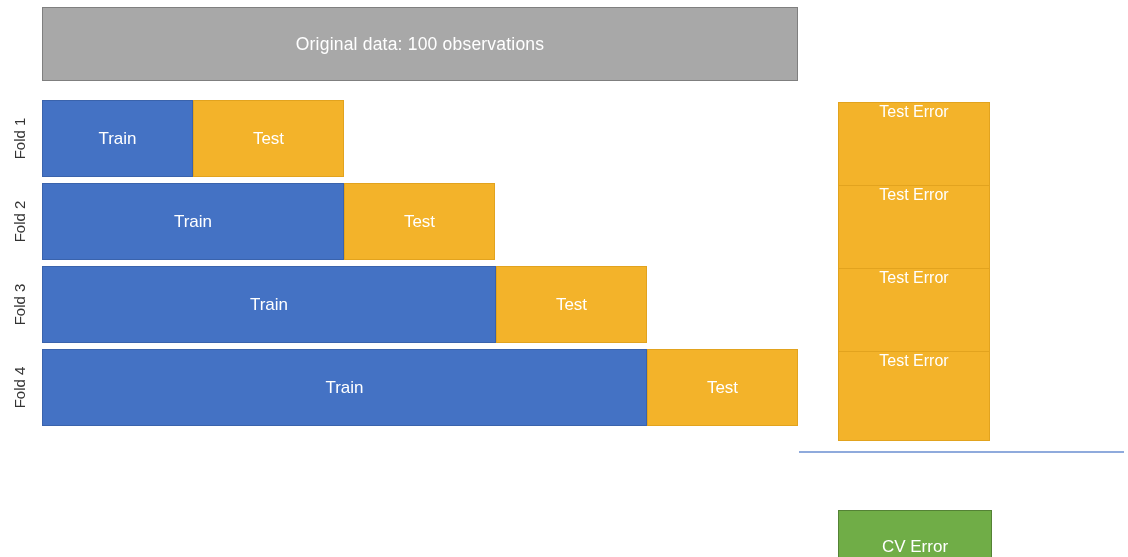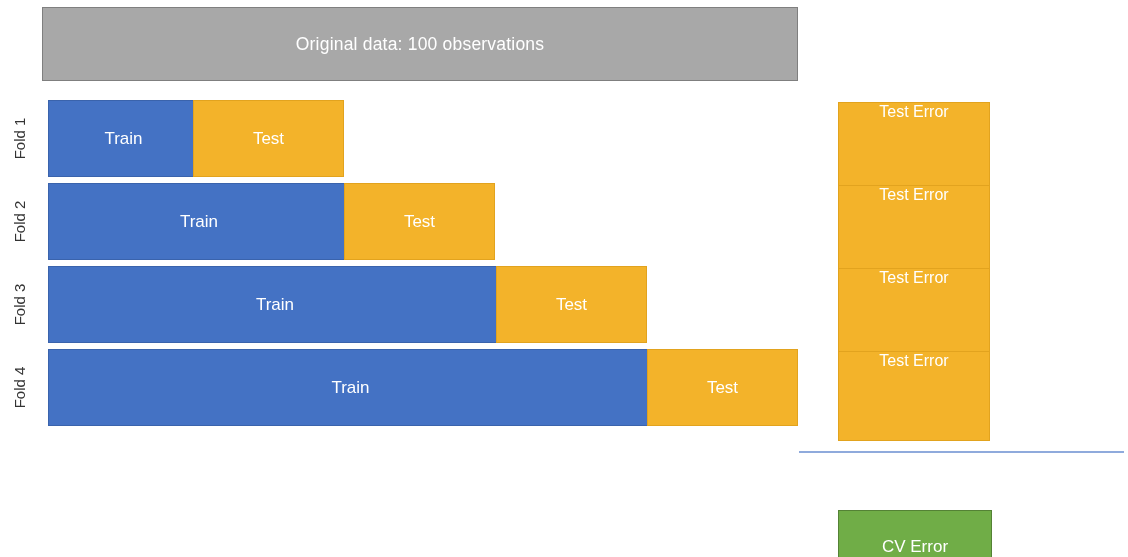--- a/index.html
+++ b/index.html
@@ -28,21 +28,21 @@
   }
   .fold-label span {
     transform: rotate(-90deg); white-space: nowrap;
     color: #333333; font-size: 15px;
   }
   .bar {
     position: absolute; height: 77px;
     display: flex; align-items: center; justify-content: center;
     color: #ffffff; font-size: 17px;
   }
-  .train { left: 42px; background: var(--train_fill); border: 1px solid var(--train_border); margin-left: 6px; }
+  .train { left: 42px; background: var(--train_fill); border: 1px solid var(--train_border); }
   .test  { background: var(--test_fill); border: 1px solid var(--test_border); }
 
   .row0 { top: 100px; } .row1 { top: 183px; } .row2 { top: 266px; } .row3 { top: 349px; }
 
   
   .test-error {
     position: absolute; left: 838px; width: 152px; height: 90px;
     background: var(--test_fill); border: 1px solid var(--test_border);
     display: flex; align-items: flex-start; justify-content: center;
     color: #ffffff; font-size: 16px;

